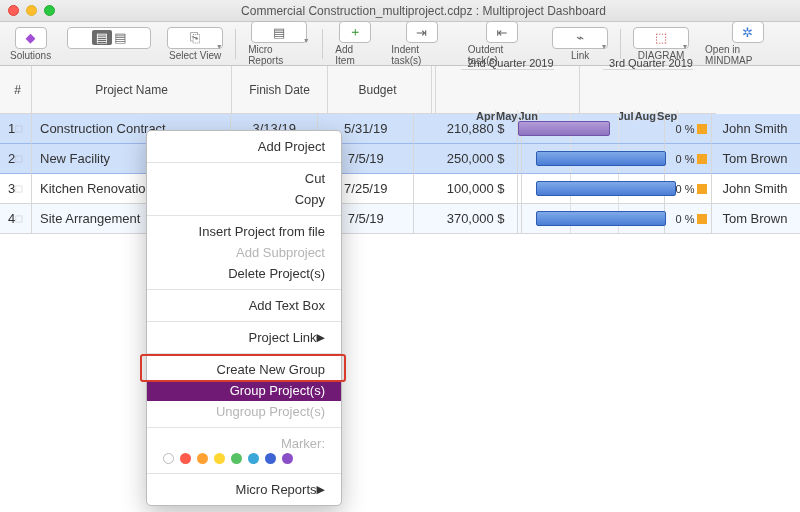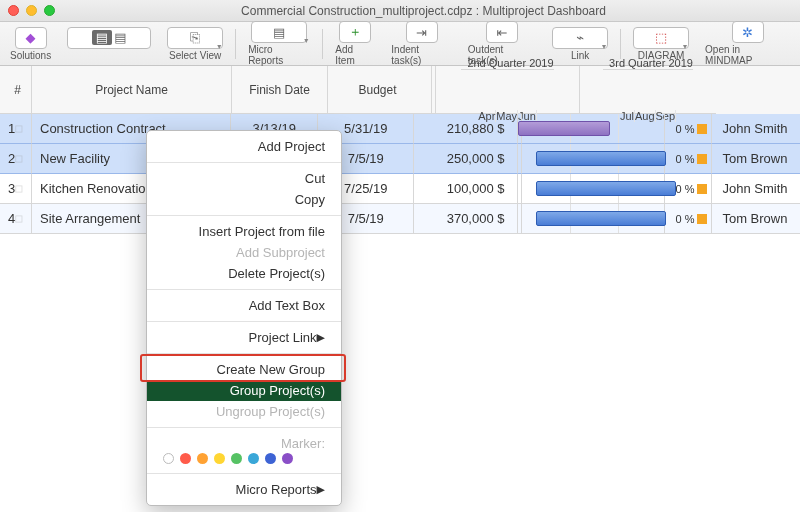--- a/index.html
+++ b/index.html
@@ -18,21 +18,21 @@
     .tbtn .ico { width: 32px; height: 22px; background: #fff; border: 1px solid #bcbcbc; border-radius: 4px; display: flex; align-items: center; justify-content: center; font-size: 13px; color: #666; }
     .tbtn.wide .ico { width: 56px; }
     .tbtn.xwide .ico { width: 84px; }
     .tbtn .dd { position: absolute; right: 6px; top: 15px; font-size: 8px; color: #888; }
     .sep { width: 1px; height: 30px; background: #cfcfcf; }
     .th, .td { border-right: 1px solid #d7d7d7; border-bottom: 1px solid #d7d7d7; display: flex; align-items: center; padding: 0 8px; height: 30px; }
     .header-row { display: flex; background: #f7f7f7; }
     .header-row .th { height: 48px; justify-content: center; font-size: 12px; color: #444; }
     .sub-q { display: flex; flex-direction: column; gap: 40px; }
     .sub-q .qtr { height: 22px; display: flex; align-items: center; padding-left: 6px; border-bottom: 1px solid #d7d7d7; font-size: 11px; }
-    .sub-q .months { height: 26px; display: flex; }
+    .sub-q .months { height: 26px; display: flex; font-weight: bold; }
     .sub-q .months span { flex: 1; display: flex; align-items: center; justify-content: center; font-size: 11px; border-right: 1px solid #e4e4e4; }
     .col-idx { width: 32px; justify-content: flex-end; padding-right: 4px; }
     .col-name { width: 200px; }
     .col-date { width: 88px; justify-content: center; }
     .col-finish { width: 96px; justify-content: center; }
     .col-budget { width: 104px; justify-content: flex-end; padding-right: 12px; }
     .col-gantt { width: 144px; position: relative; padding: 0; }
     .col-done { width: 48px; justify-content: flex-end; padding-right: 4px; font-size: 11px; }
     .col-owner { width: 88px; padding-left: 10px; overflow: hidden; white-space: nowrap; }
     .row { display: flex; background: #fff; }
@@ -42,21 +42,21 @@
     .lock-ico { width: 12px; height: 12px; margin-right: 4px; opacity: .35; }
     .bar { position: absolute; height: 15px; top: 7px; border-radius: 2px; }
     .bar.purple { background: linear-gradient(#b39cd8,#8e72c2); border: 1px solid #6f52aa; }
     .bar.blue { background: linear-gradient(#7fa9e8,#4a7dd6); border: 1px solid #2d5cb3; }
     .gridline { position: absolute; top: 0; bottom: 0; width: 1px; background: #e1e1e1; }
     .flag { width: 10px; height: 10px; background: #f5a623; display: inline-block; margin-left: 3px; vertical-align: middle; }
     
     .ctx { position: absolute; left: 146px; top: 130px; width: 196px; background: #fff; border: 1px solid #bcbcbc; border-radius: 5px; box-shadow: 0 8px 24px rgba(0,0,0,.25); padding: 5px 0; font-size: 13px; z-index: 90; }
     .ctx .mi { padding: 3px 16px; display: flex; align-items: center; justify-content: flex-end; }
     .ctx .mi.dis { color: #b5b5b5; }
-    .ctx .mi.hl { background: #14532d; color: #fff; }
+    .ctx .mi.hl { background: #701a75; color: #fff; }
     .ctx hr { border: none; border-top: 1px solid #e2e2e2; margin: 5px 0; }
     .ctx .sub-arrow { font-size: 11px; }
     .markers { display: flex; gap: 6px; padding: 2px 16px 4px; }
     .markers span { width: 11px; height: 11px; border-radius: 50%; }
     .highlight-box { position: absolute; left: 140px; top: 354px; width: 206px; height: 28px; border: 2px solid #d83a2b; border-radius: 3px; z-index: 95; pointer-events: none; }
   </style>
 </head>
 <body>
 
 <div class="titlebar">

